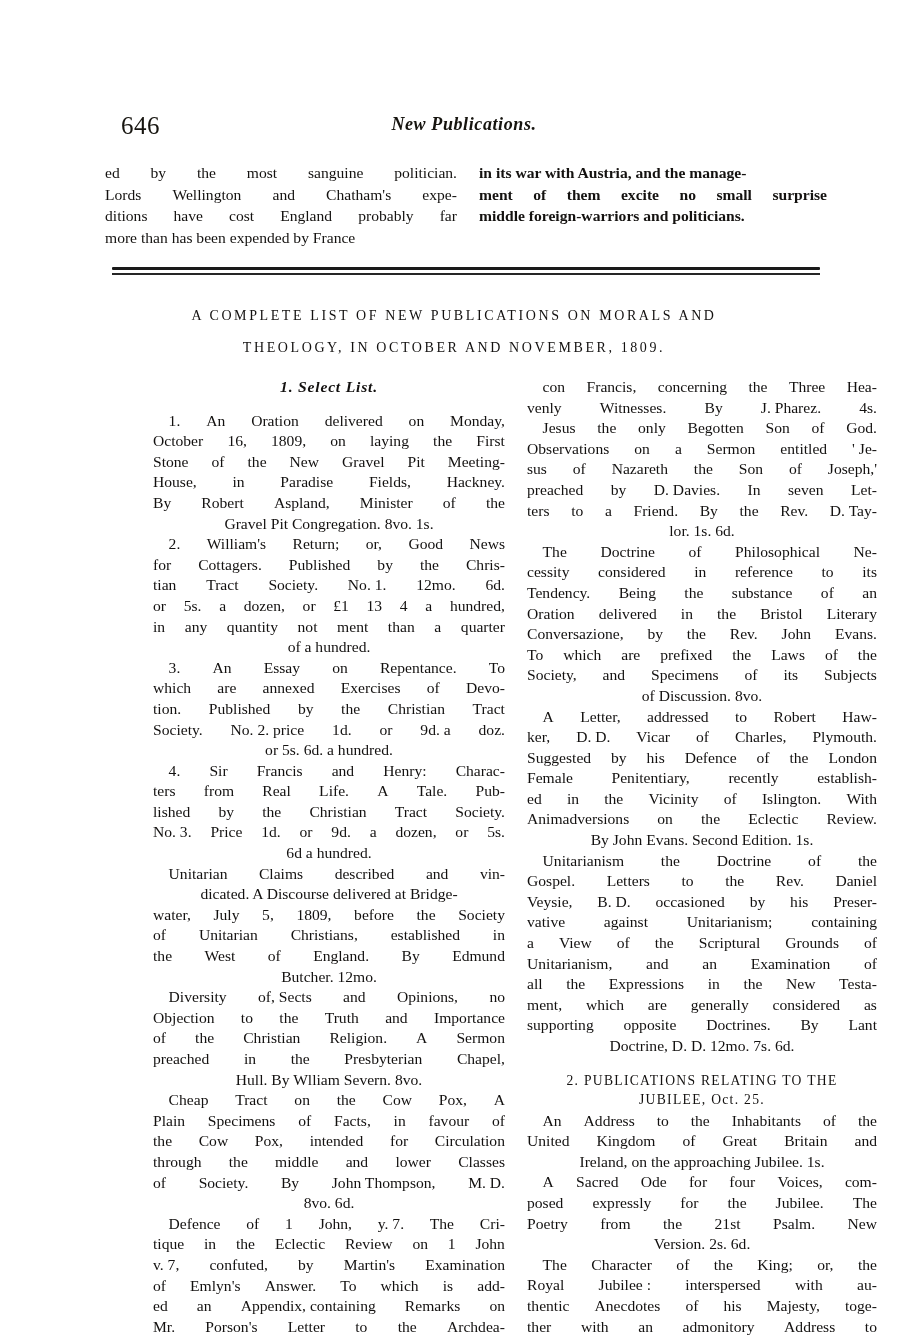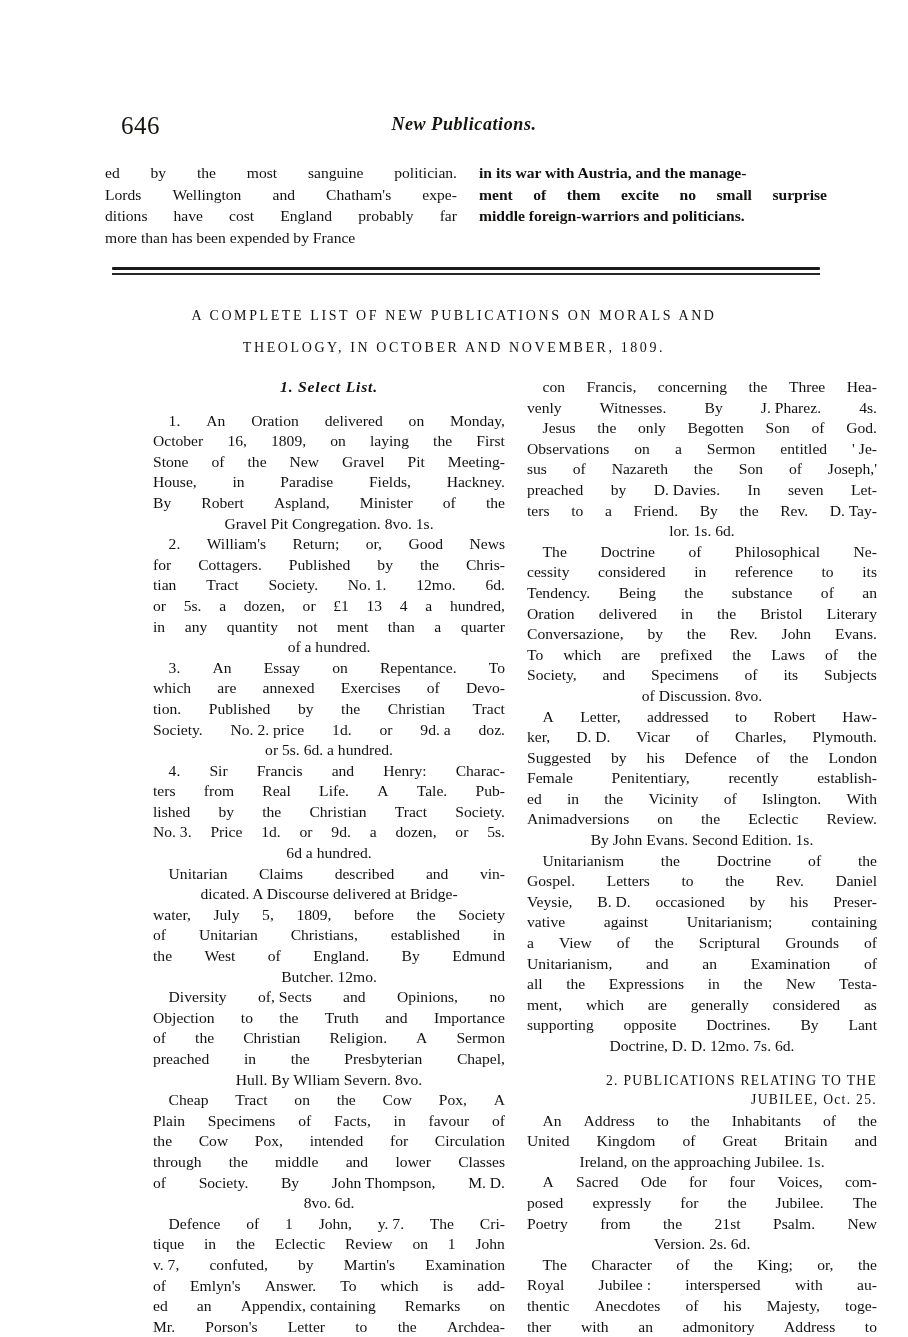--- a/index.html
+++ b/index.html
@@ -128,21 +128,21 @@
 
   .subhead {
     text-align: center;
     font-style: italic;
     font-weight: bold;
     font-size: 15.6px;
     letter-spacing: 0.8px;
     margin: 0 0 13px 0;
   }
   .subhead2 {
-    text-align: right;
+    text-align: center;
     font-size: 13.6px;
     letter-spacing: 1.3px;
     line-height: 19px;
     margin: 14px 0 2px 0;
   }
   .entry { margin: 0; text-align: center; }
   .entry + .entry { margin-top: 0; }
 </style>
 </head>
 <body>

